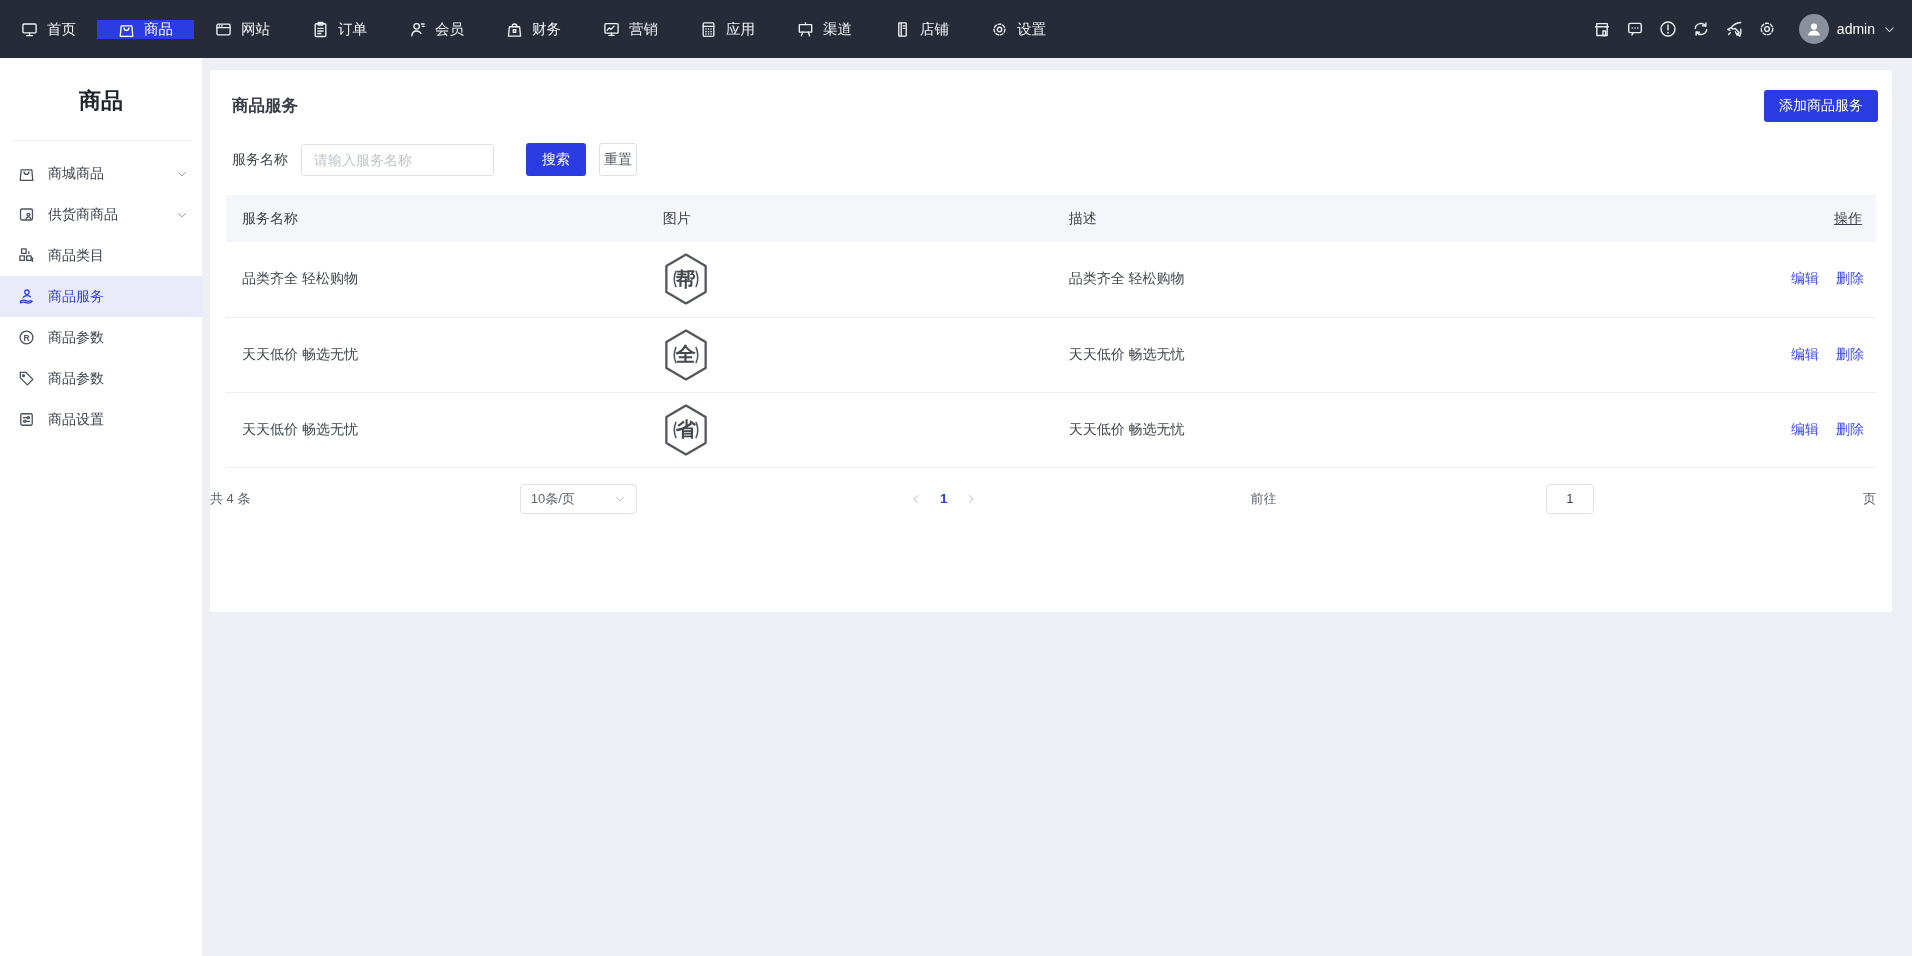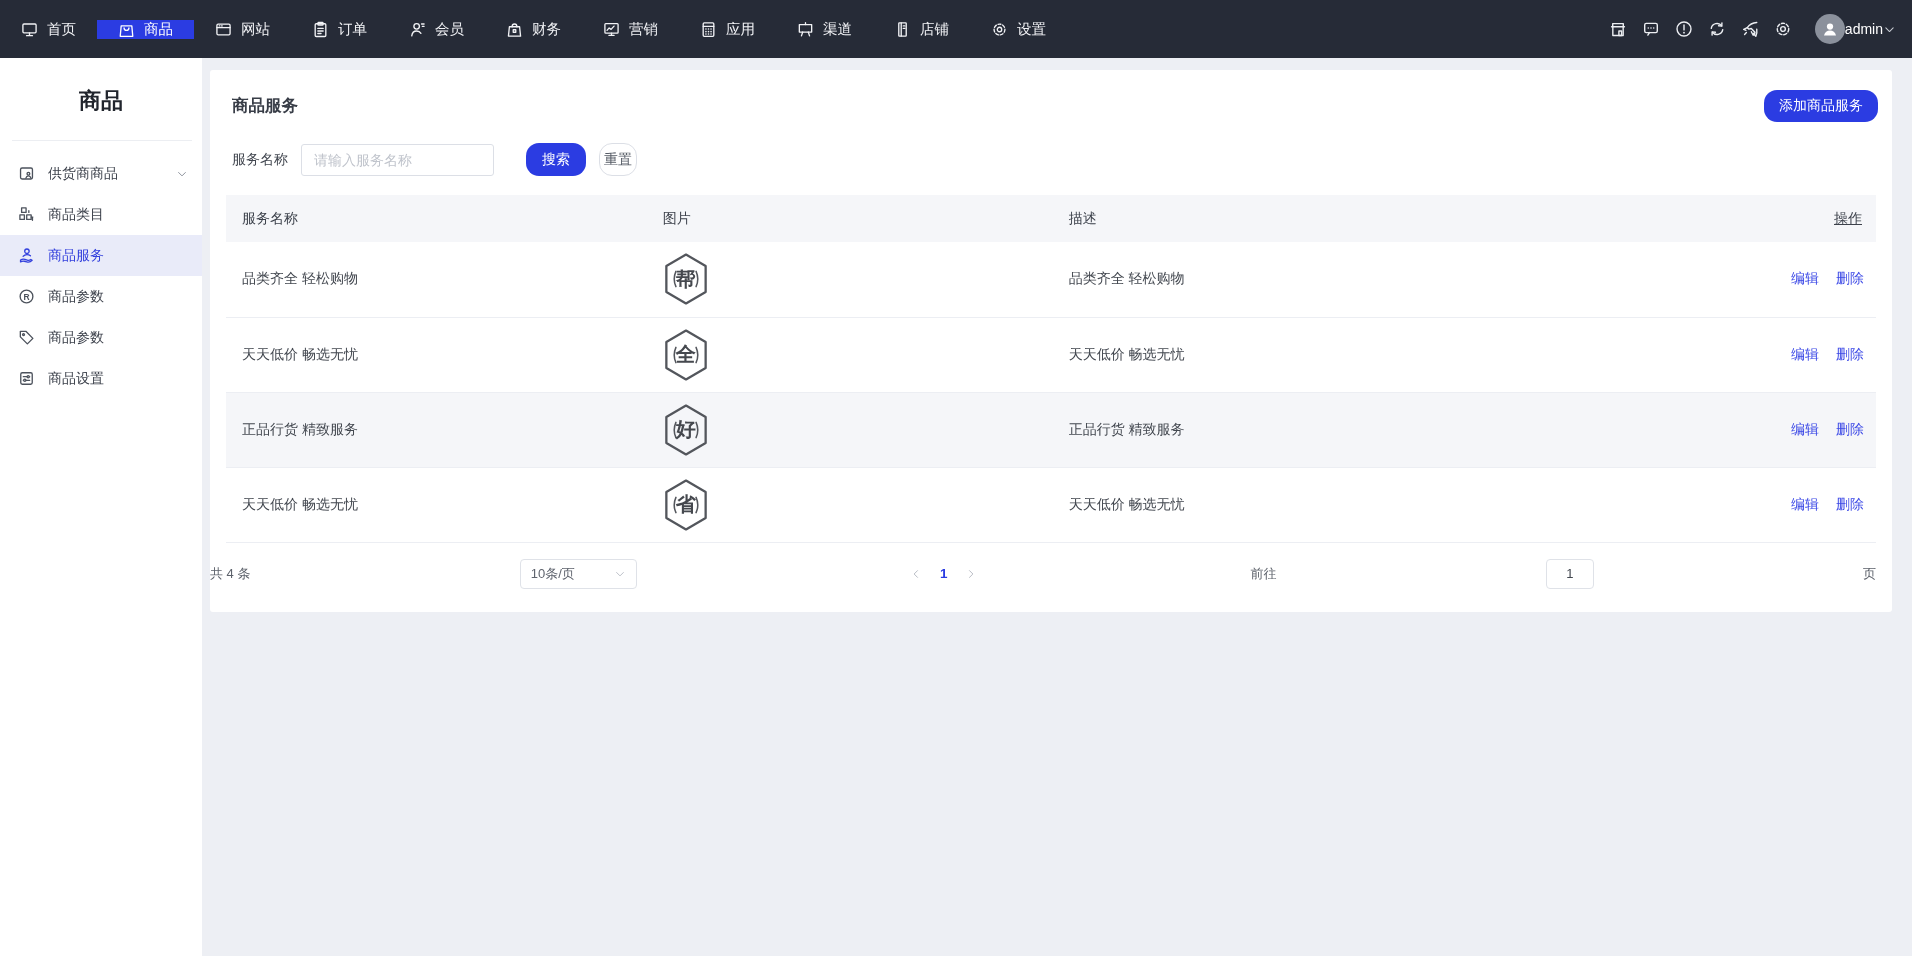--- a/index.html
+++ b/index.html
@@ -24,21 +24,21 @@
   .nav-item {
     display:flex; align-items:center; gap:9px; padding:0 21px;
     font-size:14.5px; cursor:pointer; white-space:nowrap;
   }
   .nav-item .nicon { width:17px; height:17px; }
   .nav-item .nicon svg { width:17px; height:17px; }
   .nav-item.active { background:#2b3ce2; color:#fff; }
   .nav-right { margin-left:auto; display:flex; align-items:center; gap:15px; padding-right:16px; }
   .icon-btn { width:18px; height:18px; color:#eceef2; cursor:pointer; }
   .icon-btn svg { width:18px; height:18px; }
-  .admin-wrap { display:flex; align-items:center; margin-left:8px; cursor:pointer; }
+  .admin-wrap { display:flex; align-items:center; gap:8px; margin-left:8px; cursor:pointer; }
   .avatar { width:30px; height:30px; border-radius:50%; background:#8b919c; display:flex; align-items:center; justify-content:center; }
   .avatar svg { width:20px; height:20px; }
   .admin-name { font-size:14px; color:#fff; }
   .admin-caret { width:13px; height:13px; color:#c9cdd4; }
   .admin-caret svg { width:13px; height:13px; }
 
   
   .sidebar {
     position:absolute; left:0; top:58px; bottom:0; width:202px;
     background:#fff;
@@ -58,21 +58,21 @@
   .side-item.active .sicon { color:#3340dd; }
 
   
   .main { position:absolute; left:202px; top:58px; right:0; bottom:0; background:#edeff4; }
   .card {
     margin:12px 20px 0 8px; background:#fff; border-radius:3px;
     height:542px; overflow:hidden;
   }
   .card-header { display:flex; align-items:center; justify-content:space-between; padding:20px 14px 0 22px; }
   .page-title { font-size:16.5px; font-weight:600; color:#383d47; }
-  .btn { border:none; border-radius:13px; font-size:14px; cursor:pointer; font-family:inherit; }
+  .btn { border:none; border-radius:3px; font-size:14px; cursor:pointer; font-family:inherit; }
   .btn-primary { background:#2b3ce2; color:#fff; }
   .add-btn { height:32px; padding:0 15px; font-weight:500; }
 
   .filter-row { display:flex; align-items:center; margin:21px 0 0 22px; }
   .filter-label { color:#41464f; margin-right:13px; }
   .filter-input {
     width:193px; height:32px; border:1px solid #dcdfe6; border-radius:3px;
     padding:0 12px; font-size:14px; color:#42474f; outline:none; font-family:inherit;
   }
   .filter-input::placeholder { color:#c0c4cc; }
@@ -305,20 +305,34 @@
         </span>
     </div>
   </div>
 </header>
 
 <aside class="sidebar">
   <div class="sidebar-title">商品</div>
   <div class="sidebar-divider"></div>
   <div class="side-menu">
 
+    <div class="side-item">
+      <span class="sicon">
+          <svg viewBox="0 0 16 16" class="stroke">
+            <path d="M3 4.6h10l.9 9.8H2.1z"></path>
+            <path d="M5.7 6.6a2.3 2.3 0 0 0 4.6 0"></path>
+          </svg>
+        </span>
+      <span>商城商品</span>
+      <span class="caret">
+          <svg viewBox="0 0 16 16" class="stroke">
+            <path d="M3.5 6l4.5 4.5L12.5 6"></path>
+          </svg>
+        </span>
+    </div>
 
     <div class="side-item">
       <span class="sicon">
           <svg viewBox="0 0 16 16" class="stroke">
             <rect x="2.4" y="2.8" width="11.2" height="10.4" rx="1.4"></rect>
             <circle cx="9.8" cy="8.2" r="1.3"></circle>
             <path d="M7.4 12.4c.4-1.4 1.3-2.1 2.4-2.1s2 .7 2.4 2.1"></path>
           </svg>
         </span>
       <span>供货商商品</span>
@@ -440,34 +454,20 @@
                   <svg viewBox="0 0 48 56" class="stroke" style="stroke-width:2.4">
                     <polygon points="24,2.5 44.5,14.5 44.5,41.5 24,53.5 3.5,41.5 3.5,14.5"></polygon>
                     <path d="M13.5 20q-3.6 8 0 16M34.5 20q3.6 8 0 16" style="stroke-width:1.6"></path>
                   </svg>
                   <span class="hex-char">全</span>
                 </div>
               </td>
             <td>天天低价 畅选无忧</td>
             <td class="col-op"><a class="link">编辑</a><a class="link">删除</a></td>
           </tr>
-          <tr class="shaded">
-            <td>正品行货 精致服务</td>
-            <td>
-                <div class="hex-badge">
-                  <svg viewBox="0 0 48 56" class="stroke" style="stroke-width:2.4">
-                    <polygon points="24,2.5 44.5,14.5 44.5,41.5 24,53.5 3.5,41.5 3.5,14.5"></polygon>
-                    <path d="M13.5 20q-3.6 8 0 16M34.5 20q3.6 8 0 16" style="stroke-width:1.6"></path>
-                  </svg>
-                  <span class="hex-char">好</span>
-                </div>
-              </td>
-            <td>正品行货 精致服务</td>
-            <td class="col-op"><a class="link">编辑</a><a class="link">删除</a></td>
-          </tr>
           <tr>
             <td>天天低价 畅选无忧</td>
             <td>
                 <div class="hex-badge">
                   <svg viewBox="0 0 48 56" class="stroke" style="stroke-width:2.4">
                     <polygon points="24,2.5 44.5,14.5 44.5,41.5 24,53.5 3.5,41.5 3.5,14.5"></polygon>
                     <path d="M13.5 20q-3.6 8 0 16M34.5 20q3.6 8 0 16" style="stroke-width:1.6"></path>
                   </svg>
                   <span class="hex-char">省</span>
                 </div>

